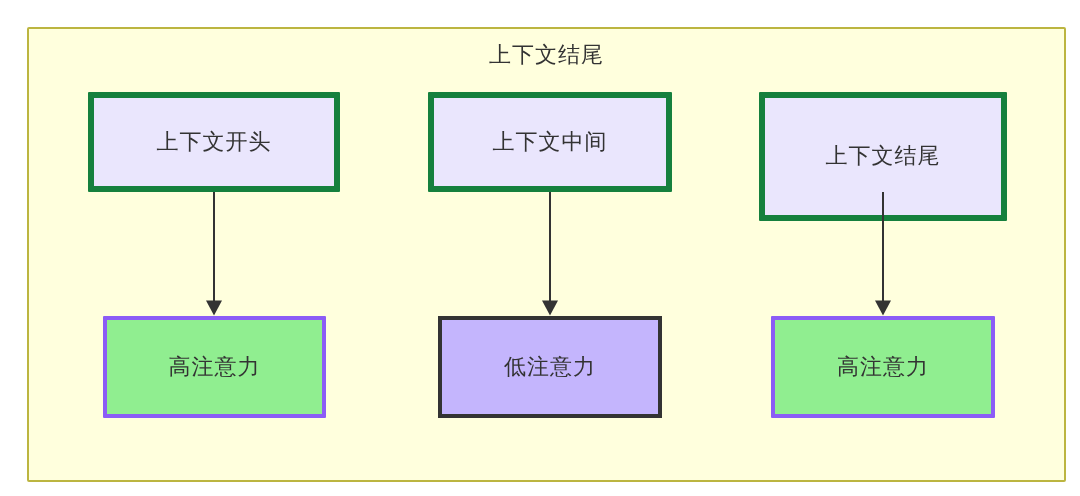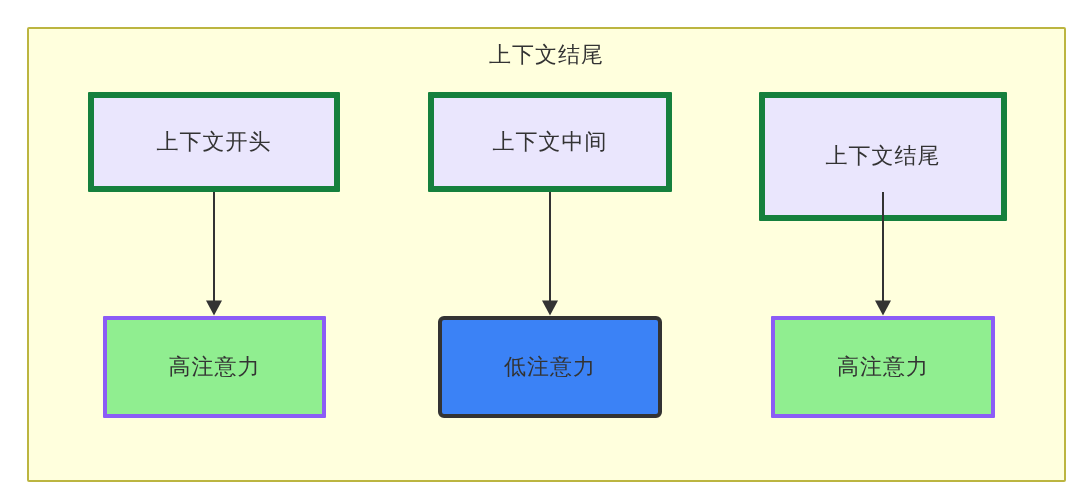--- a/index.html
+++ b/index.html
@@ -63,23 +63,23 @@
     background: #eae6fd;
     border: 6px solid #15803d;
     border-radius: 1px;
   }
   .node.hi {
     background: #90ee90;
     border: 4px solid #8b5cf6;
     border-radius: 1px;
   }
   .node.lo {
-    background: #3b82f6;
+    background: #c4b5fd;
     border: 4px solid #333333;
-    border-radius: 6px;
+    border-radius: 0;
   }
 
   
   .edge-layer {
     position: absolute;
     left: 0;
     top: 0;
     width: 1080px;
     height: 496px;
     pointer-events: none;

